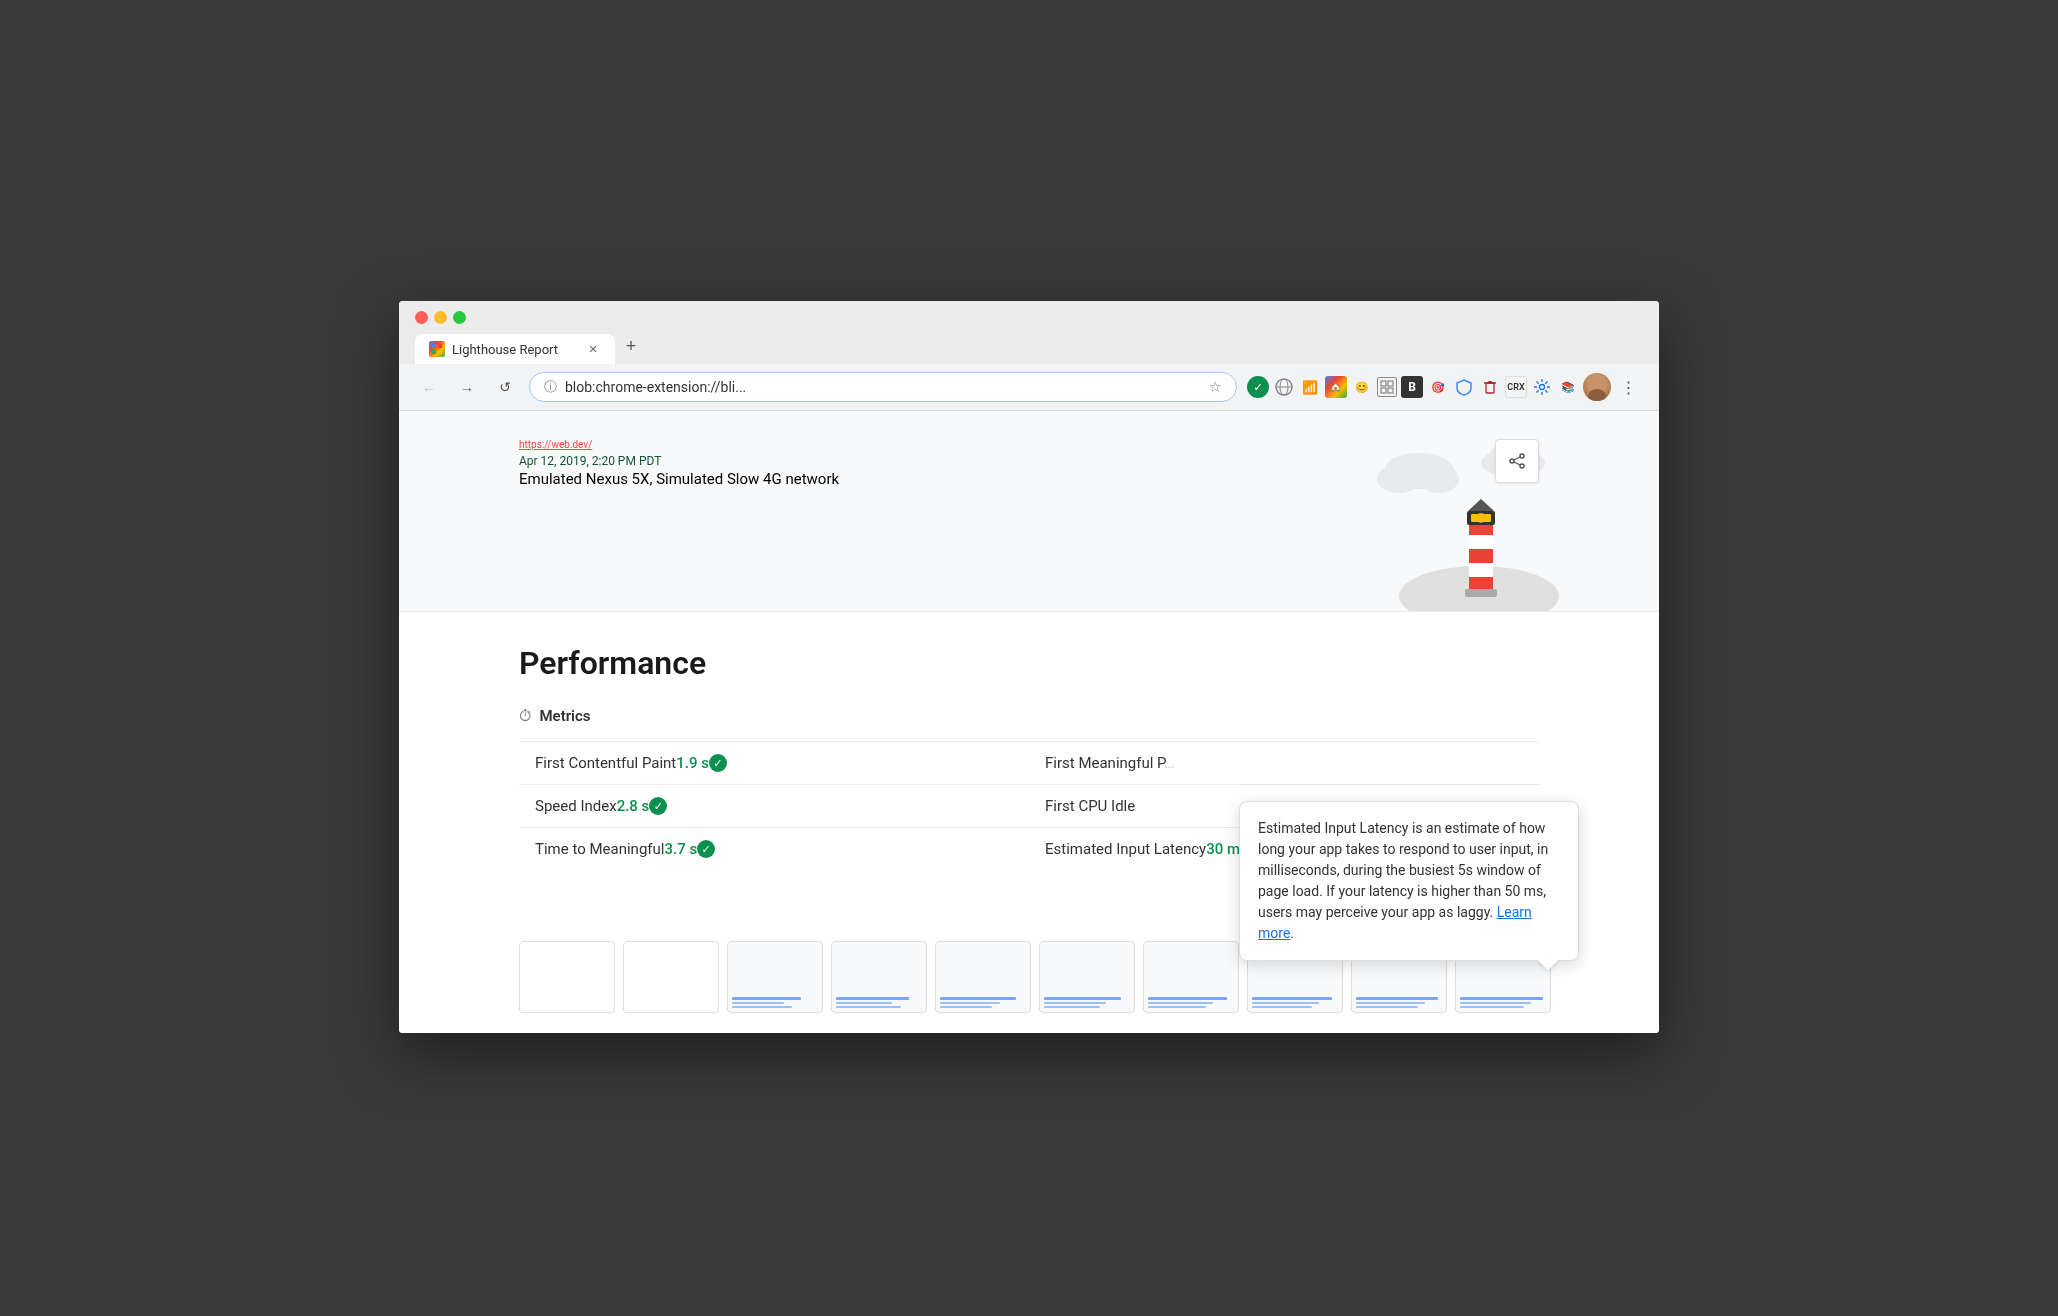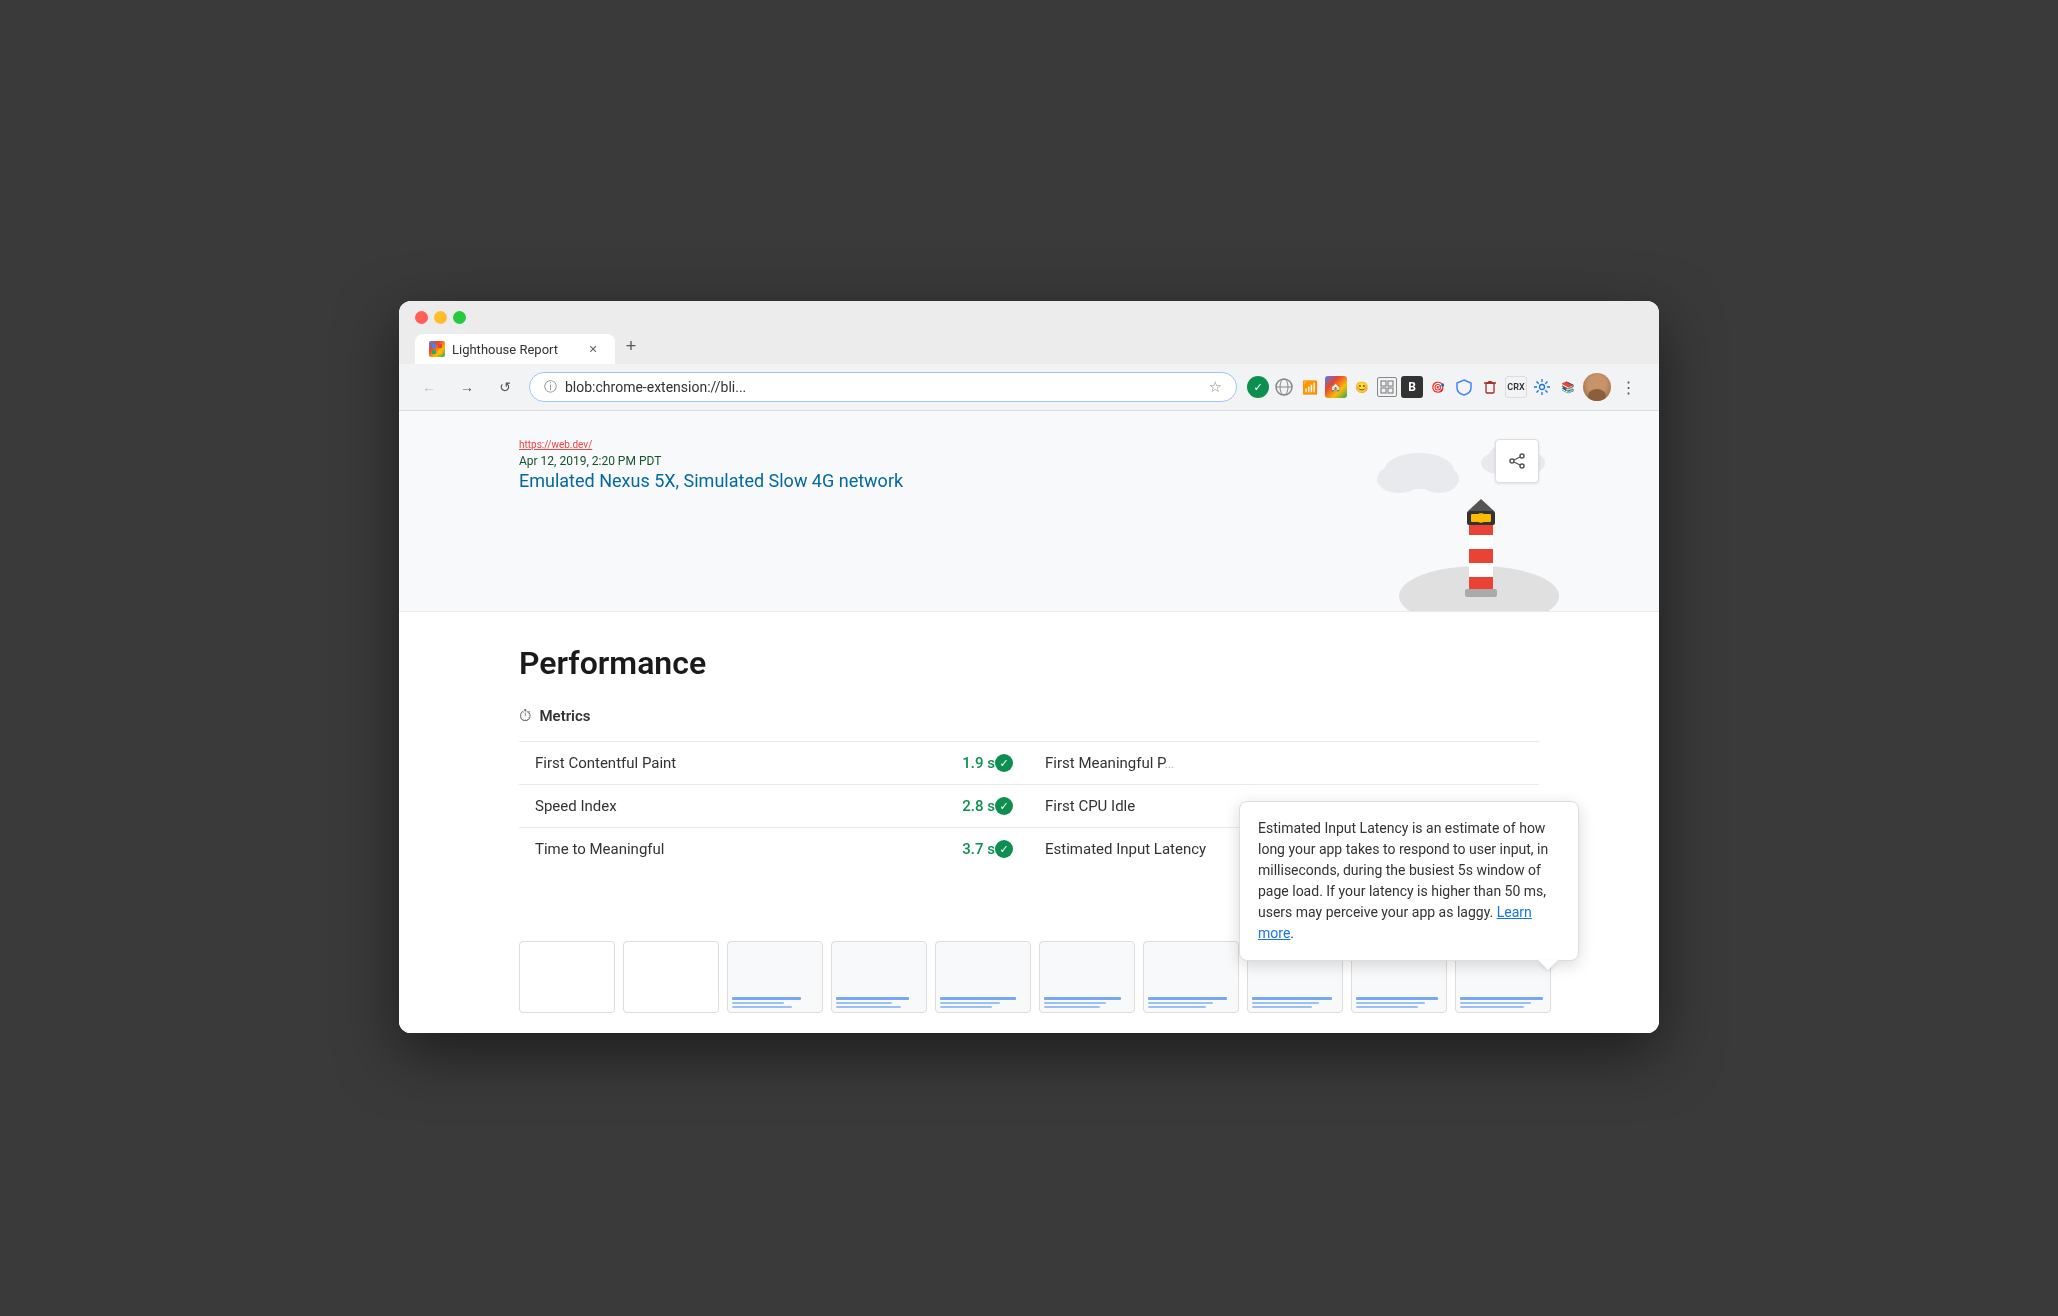--- a/index.html
+++ b/index.html
@@ -7,21 +7,21 @@
       background: #3a3a3a;
       display: flex;
       justify-content: center;
       align-items: center;
       min-height: 100vh;
       font-family: -apple-system, BlinkMacSystemFont, 'Segoe UI', Roboto, sans-serif;
     }
     .browser-window {
       width: 1260px;
       background: #ffffff;
-      border-radius: 12px;
+      border-radius: 4px;
       box-shadow: 0 20px 60px rgba(0,0,0,0.5);
       overflow: hidden;
       margin-top: 18px;
     }
     
     .title-bar {
       background: #ececec;
       padding: 10px 16px 0 16px;
       display: flex;
       flex-direction: column;
@@ -222,22 +222,22 @@
       color: #ef4444;
       text-decoration: underline;
       cursor: pointer;
     }
     .lh-date {
       font-size: 12px;
       color: #14532d;
       margin-top: 4px;
     }
     .lh-device {
-      font-size: 18px;
-      color: #0369a1;
+      font-size: 15px;
+      color: #000000;
       margin-top: 2px;
     }
     .share-btn {
       position: absolute;
       top: 28px;
       right: 120px;
       width: 44px;
       height: 44px;
       background: white;
       border: 1px solid #ddd;
@@ -284,21 +284,21 @@
       text-align: right;
     }
     .metrics-grid {
       display: grid;
       grid-template-columns: 1fr 1fr;
       gap: 0;
     }
     .metric-row {
       display: flex;
       align-items: center;
-      justify-content: space-between;
+      justify-content: flex-start;
       padding: 12px 16px;
       border-top: 1px solid #e8eaed;
       font-size: 15px;
       color: #333;
     }
     .metric-right {
       display: flex;
       align-items: center;
     }
     .metric-value-green {

